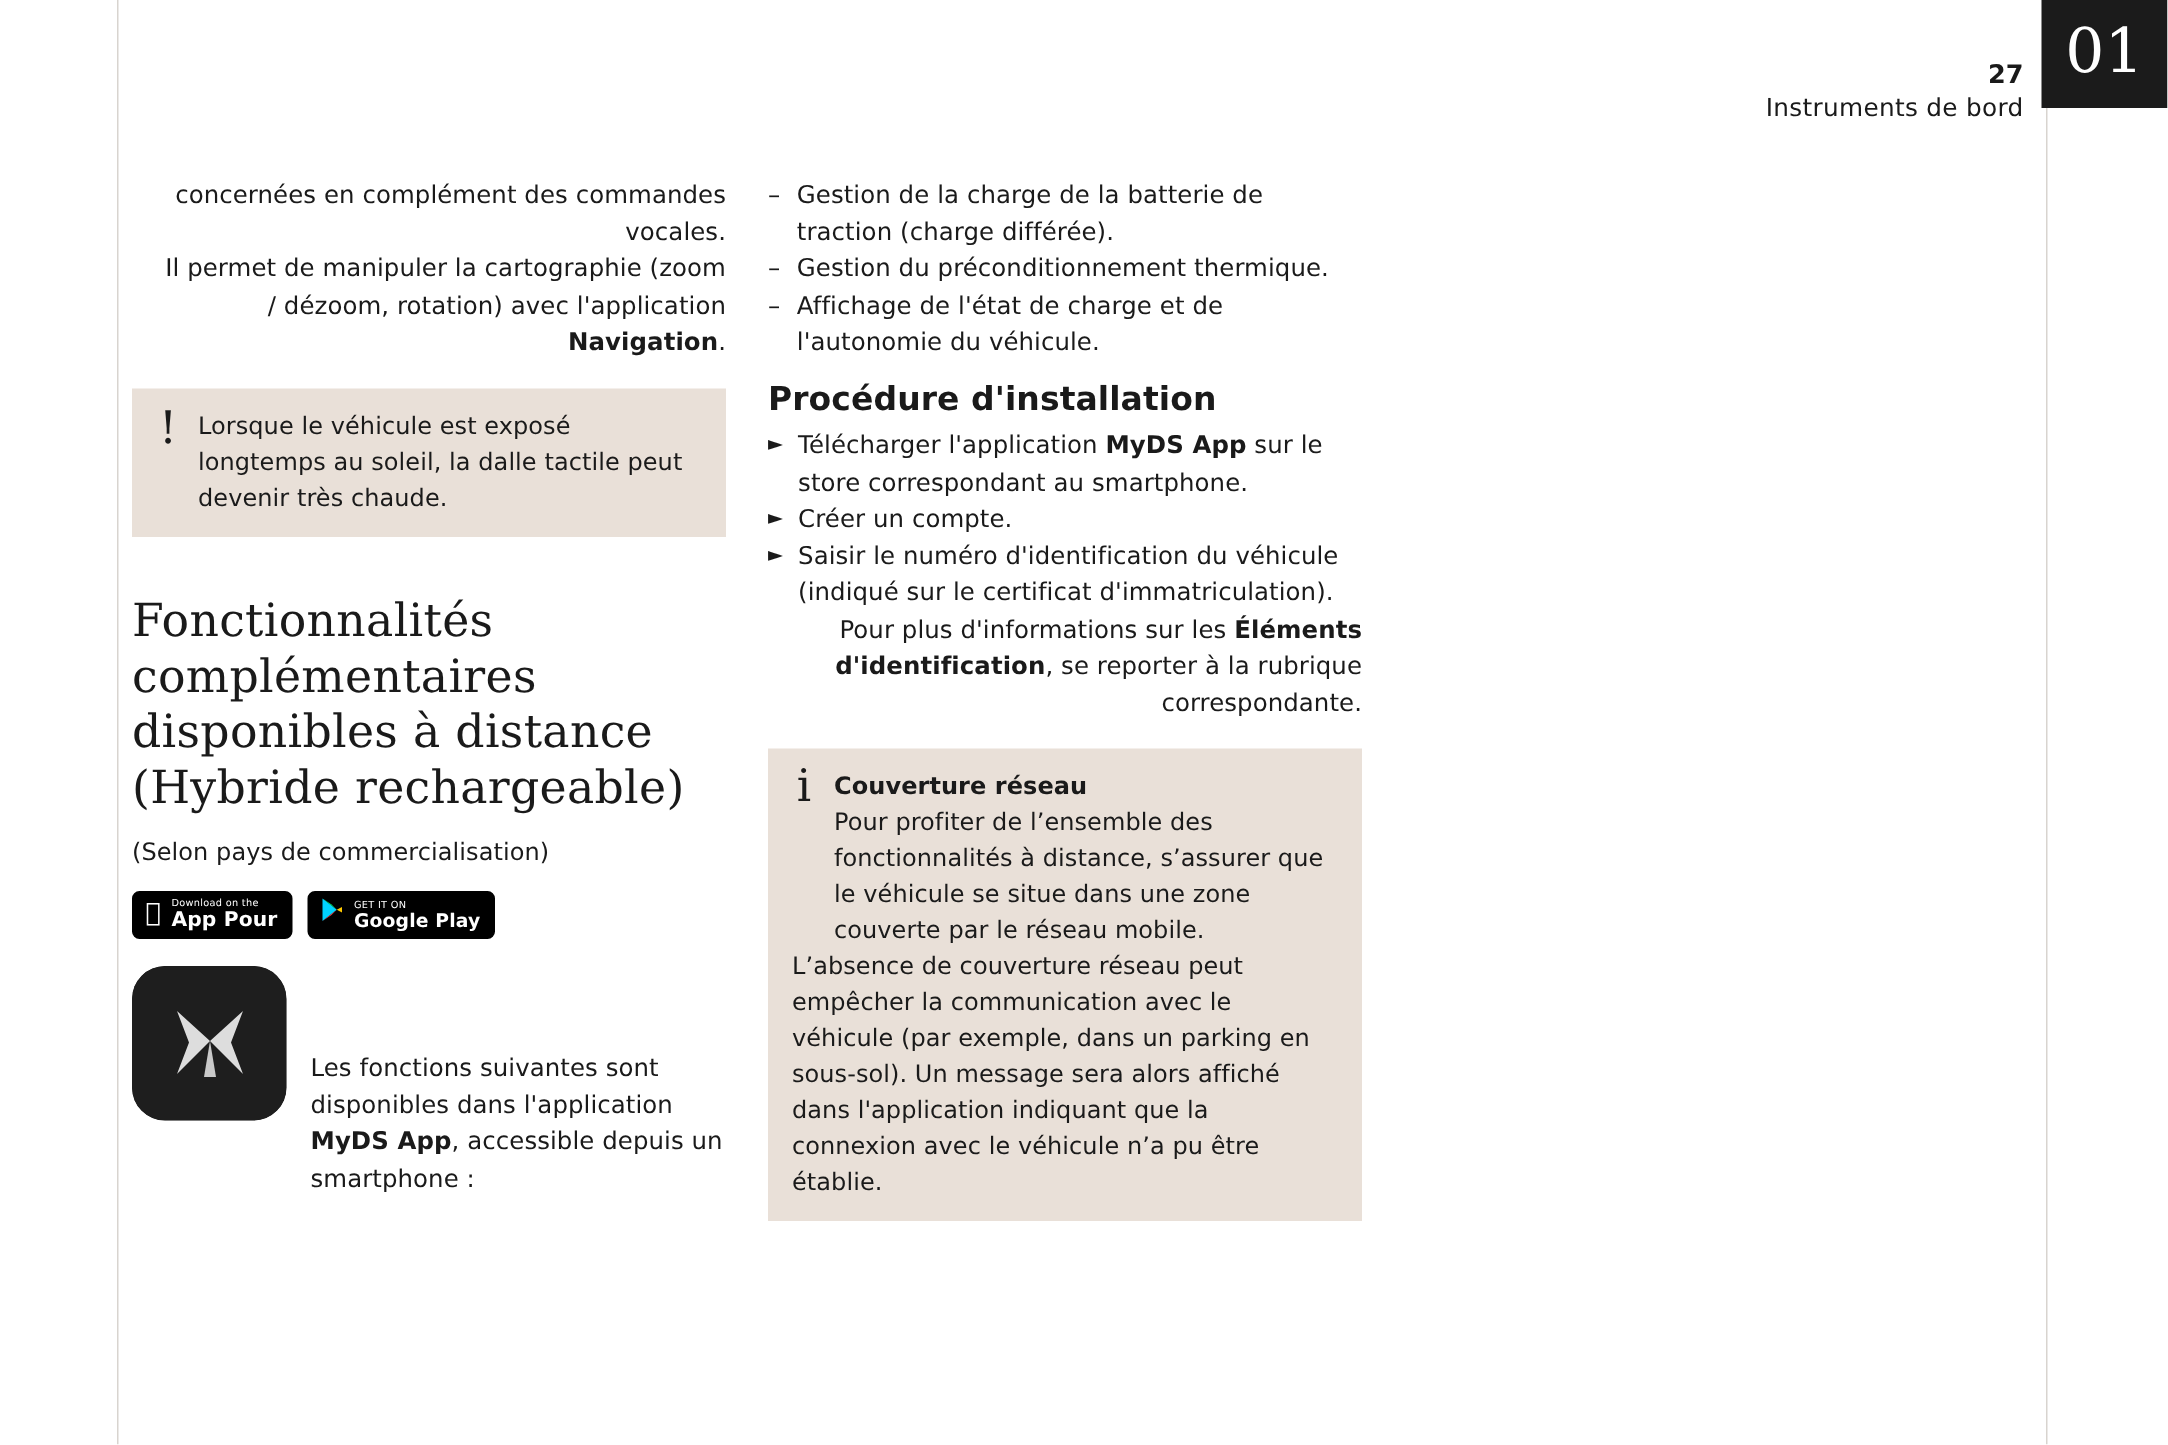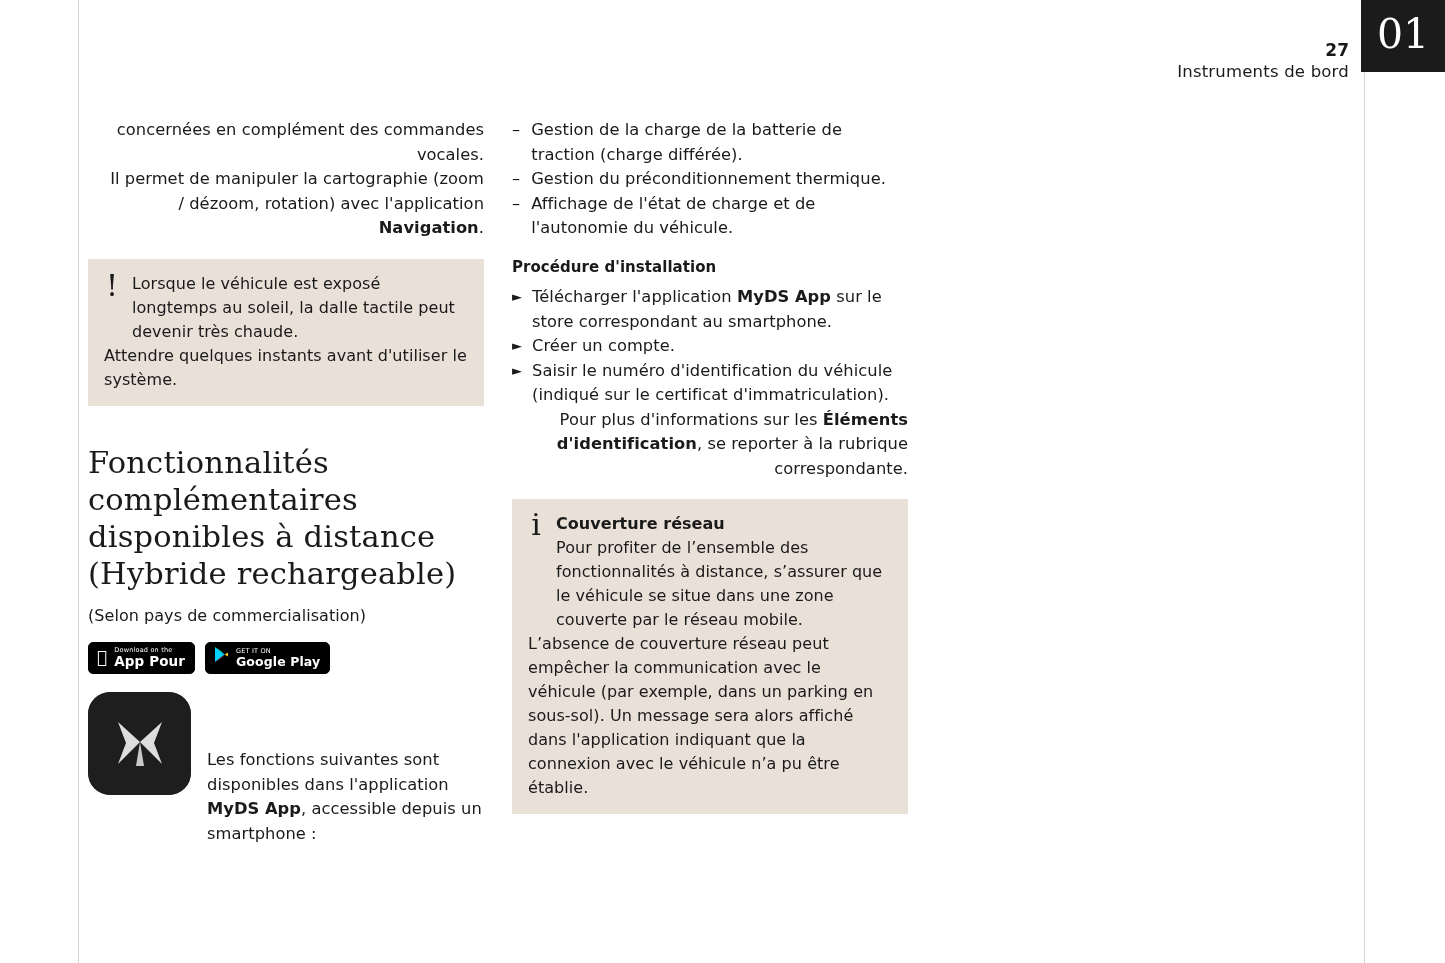--- a/index.html
+++ b/index.html
@@ -109,21 +109,21 @@
   }
   .arrow-item .arrow {
     flex: 0 0 auto;
     font-size: 13px;
     line-height: 24.5px;
   }
   .arrow-item .arrow-text { flex: 1 1 auto; }
 
   .subhead {
     font-weight: bold;
-    font-size: 15px;
+    font-size: 22px;
     margin: 14px 0 6px 0;
   }
 
   
   .callout {
     background: #e9e0d8;
     padding: 13px 16px 14px 16px;
     margin-top: 18px;
     font-size: 16px;
     line-height: 24px;
@@ -251,21 +251,20 @@
 
   <p class="para"><span>Il permet de manipuler la cartographie (zoom / dézoom, rotation) avec l'application </span><b>Navigation</b><span>.</span></p>
 
 
 
   <div class="callout">
     <div class="first-line">
       <div class="glyph">!</div>
       <div class="body-first">Lorsque le véhicule est exposé longtemps au soleil, la dalle tactile peut devenir très chaude.</div>
     </div>
-    <div class="cont">Attendre quelques instants avant d'utiliser le système.</div>
   </div>
 
   <h1 class="big-heading">Fonctionnalités complémentaires disponibles à distance (Hybride rechargeable)</h1>
   <p class="subnote">(Selon pays de commercialisation)</p>
 
   <div class="badges">
     <div class="badge">
       <span class="apple-glyph"></span>
       <span class="b-text">
         <span class="b-small">Download on the</span>

